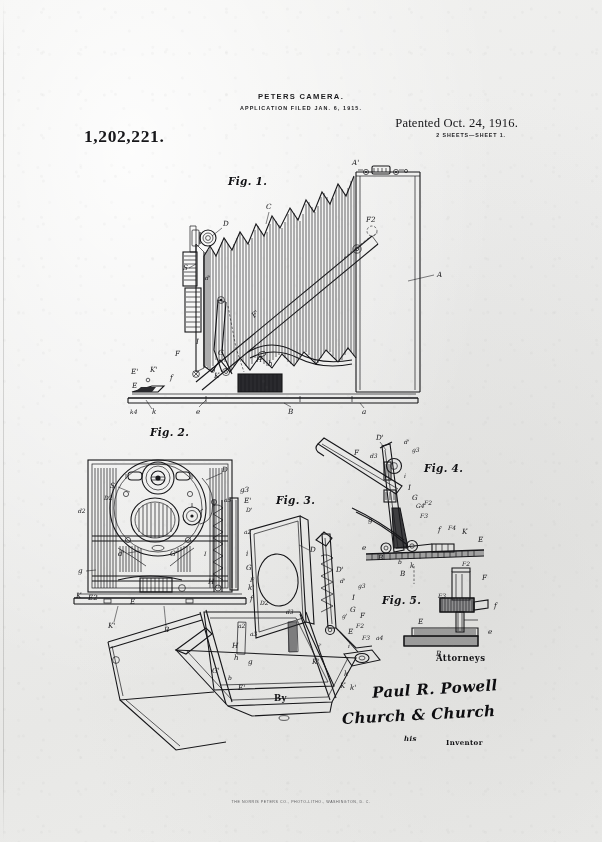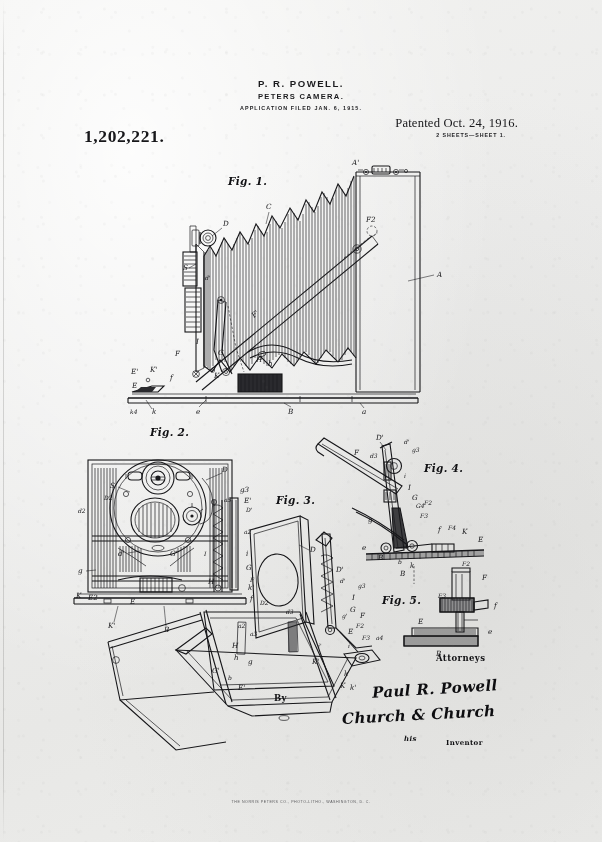--- a/index.html
+++ b/index.html
@@ -195,21 +195,20 @@
     font-size: 6px;
     fill: #131316;
   }
 </style>
 </head>
 <body>
 
 <div id="page">
 
   <div id="header-block">
-    <div id="inventor-name">P. R. POWELL.</div>
     <div id="invention-title">PETERS CAMERA.</div>
     <div id="application-line">APPLICATION FILED JAN. 6, 1915.</div>
     <div id="patent-number">1,202,221.</div>
     <div id="patented-date">Patented  Oct. 24, 1916.</div>
     <div id="sheet-count">2 SHEETS—SHEET 1.</div>
   </div>
 
   <svg id="drawing-canvas" viewBox="0 0 602 842">
 
     <g>

